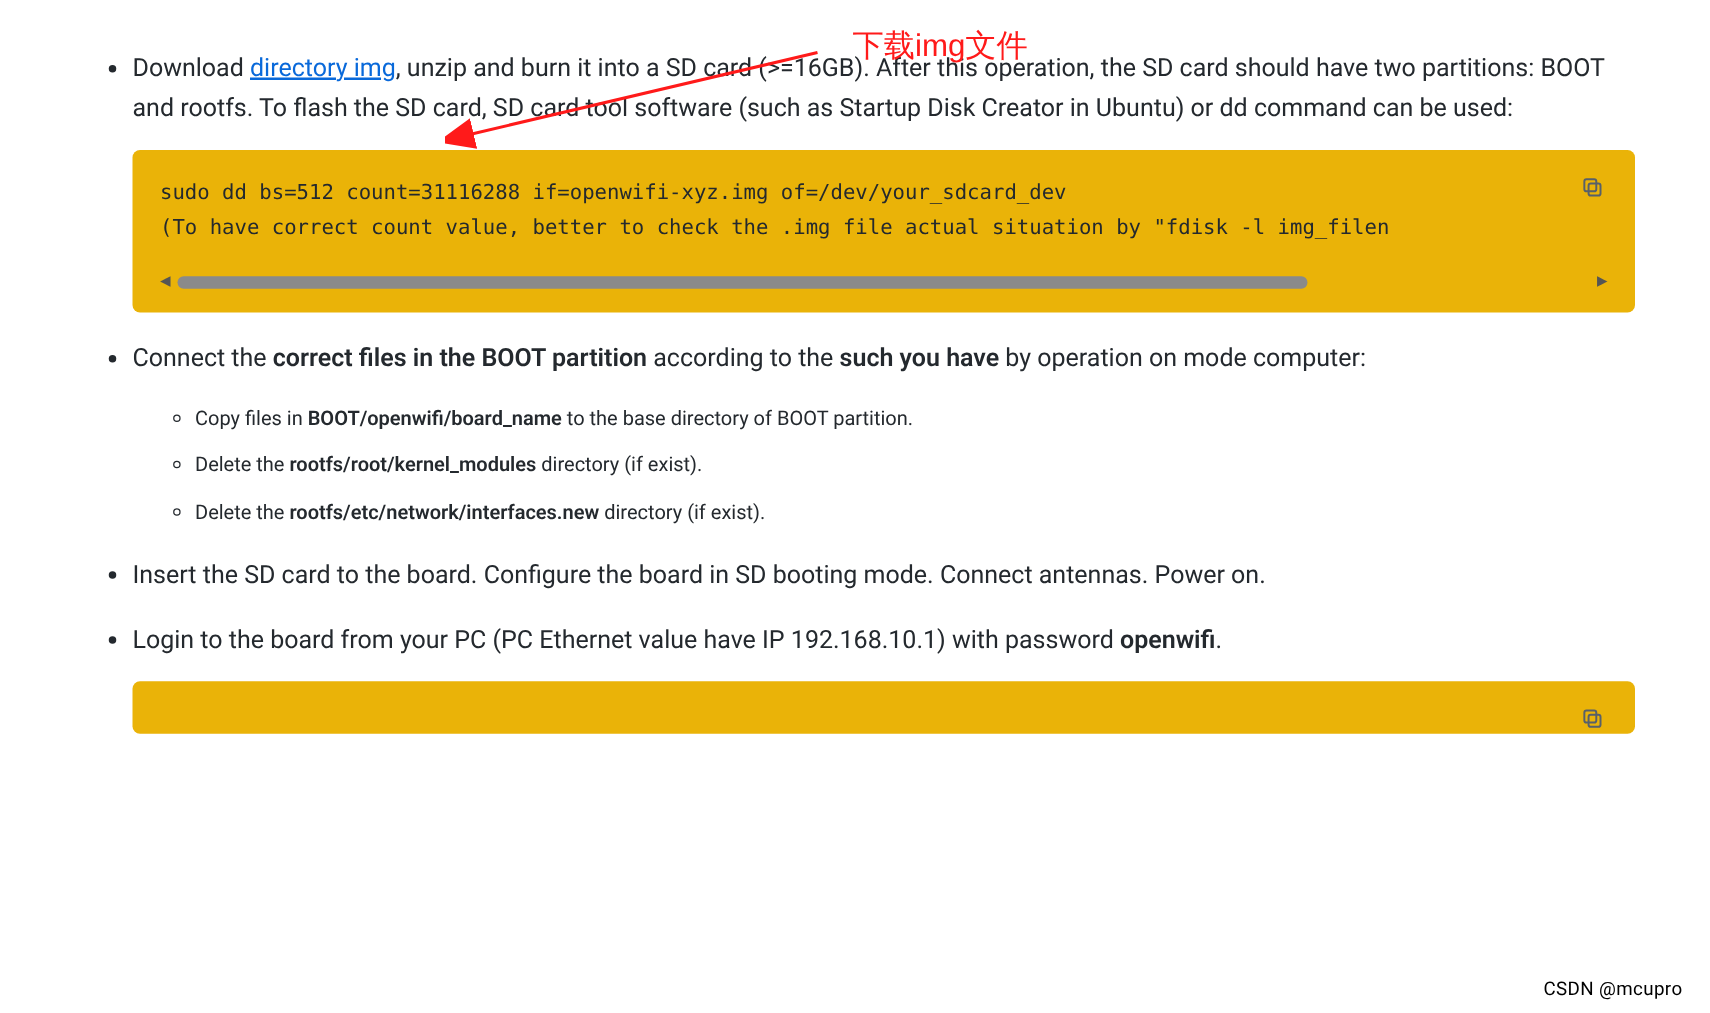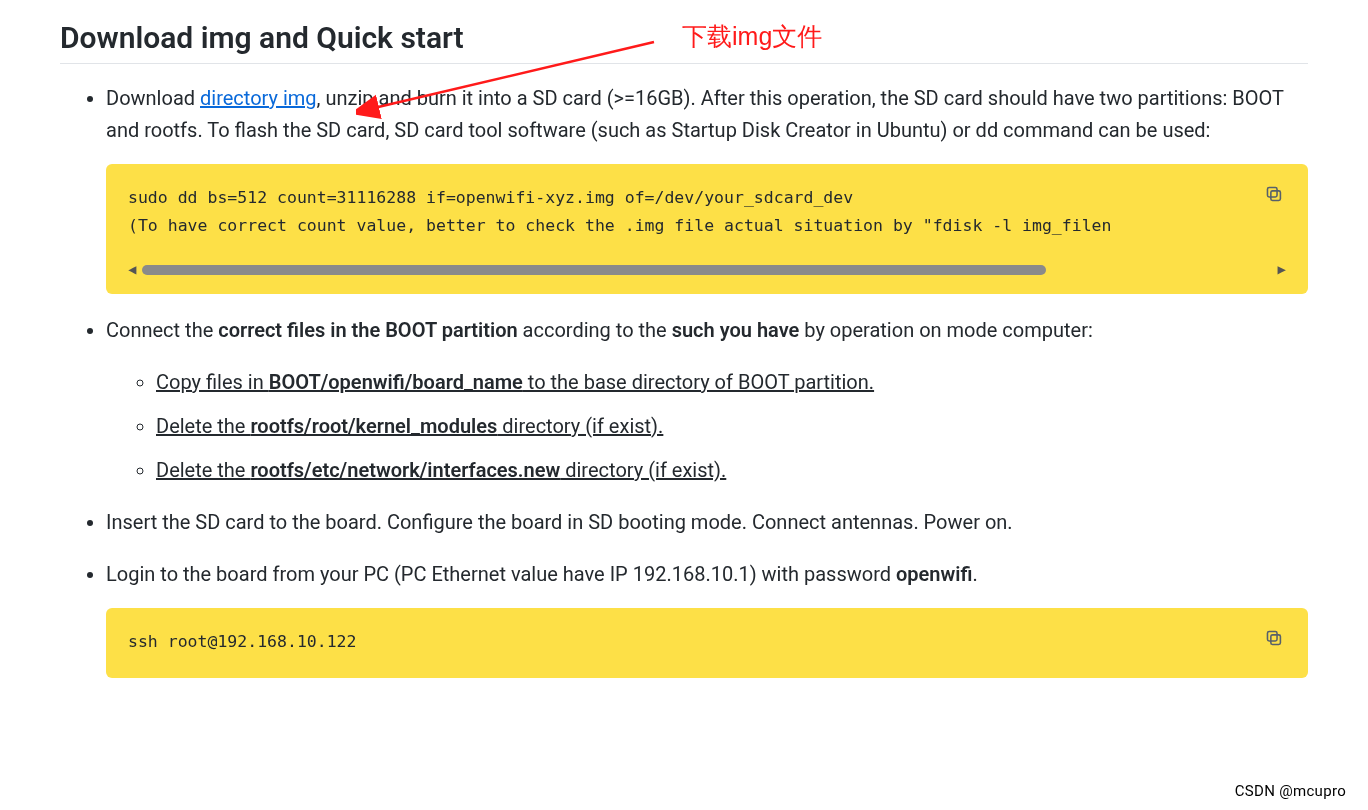--- a/index.html
+++ b/index.html
@@ -2,39 +2,38 @@
 <html><head>
 <meta charset="utf-8">
 <style>
   html,body{margin:0;padding:0;background:#fff;font-family:-apple-system,BlinkMacSystemFont,"Segoe UI",Roboto,Helvetica,Arial,sans-serif;color:#24292e;}
   .page{position:relative;width:1368px;height:810px;overflow:hidden;}
   .content{padding:20px 60px 0 60px;}
   h2.hdr{font-size:30px;font-weight:600;margin:0 0 6px 0;padding-bottom:8px;border-bottom:1px solid #e1e4e8;}
   ul.top{list-style:disc;margin:18px 0 0 0;padding-left:46px;font-size:20px;line-height:1.6;}
   ul.top>li{margin-bottom:20px;}
   ul.sub{list-style:circle;margin:20px 0 0 0;padding-left:50px;}
-  ul.sub>li{margin-bottom:12px;font-size:20px;text-decoration:underline;}
+  ul.sub>li{margin-bottom:12px;font-size:16px;}
   a.lnk{color:#0969da;text-decoration:underline;}
   strong{font-weight:600;}
-  .codebox{position:relative;background:#fde047;border-radius:6px;margin:18px 0 0 0;padding:20px 22px 12px 22px;font-family:Consolas,Menlo,monospace;font-size:16.5px;line-height:1.7;color:#24292e;overflow:hidden;}
+  .codebox{position:relative;background:#eab308;border-radius:6px;margin:18px 0 0 0;padding:20px 22px 12px 22px;font-family:Consolas,Menlo,monospace;font-size:16.5px;line-height:1.7;color:#24292e;overflow:hidden;}
   .codebox .line{white-space:pre;}
   .copybtn{position:absolute;top:14px;right:18px;width:32px;height:32px;display:flex;align-items:center;justify-content:center;color:#57606a;cursor:pointer;border-radius:6px;}
   .scrollbar{display:flex;align-items:center;margin-top:18px;}
   .arrow{color:#555;font-size:14px;user-select:none;}
   .track{flex:1;height:10px;margin:0 6px;position:relative;}
   .thumb{position:absolute;top:0;left:0;height:10px;width:80%;background:#8a8a8a;border-radius:5px;}
   .annot{position:absolute;color:#ff1a1a;font-size:25px;font-family:"Microsoft YaHei","PingFang SC",sans-serif;}
   .watermark{position:absolute;right:22px;bottom:10px;color:#000000;font-size:15px;letter-spacing:0.3px;}
 </style>
 </head>
 <body>
 
 <div class="page">
   <div class="content">
-    <h2 class="hdr">Download img and Quick start</h2>
 
     <ul class="top">
       <li>
         <span>Download </span><a class="lnk">directory img</a><span>, unzip and burn it into a SD card (&gt;=16GB). After this operation, the SD card should have two partitions: BOOT and rootfs. To flash the SD card, SD card tool software (such as Startup Disk Creator in Ubuntu) or dd command can be used:</span>
 
         <div class="codebox">
           <div class="copybtn">
             <svg width="18" height="18" viewBox="0 0 16 16" fill="none" stroke="currentColor" stroke-width="1.4">
               <rect x="5.2" y="5.2" width="8.5" height="8.5" rx="1.5"></rect>
               <rect x="2.2" y="2.2" width="8.5" height="8.5" rx="1.5"></rect>
@@ -66,21 +65,20 @@
       <li>
         <span>Login to the board from your PC (PC Ethernet value have IP 192.168.10.1) with password </span><strong>openwifi</strong><span>.</span>
 
         <div class="codebox" style="padding-bottom:22px;">
           <div class="copybtn">
             <svg width="18" height="18" viewBox="0 0 16 16" fill="none" stroke="currentColor" stroke-width="1.4">
               <rect x="5.2" y="5.2" width="8.5" height="8.5" rx="1.5"></rect>
               <rect x="2.2" y="2.2" width="8.5" height="8.5" rx="1.5"></rect>
             </svg>
           </div>
-          <div class="line">ssh root@192.168.10.122</div>
         </div>
       </li>
     </ul>
   </div>
 
   <div class="annot" style="top:20px;left:682px;">下载img文件</div>
 
   <svg style="position:absolute;top:30px;left:356px;" width="310" height="90" viewBox="0 0 310 90">
     <defs>
       <marker id="ah" markerWidth="12" markerHeight="12" refX="2" refY="5" orient="auto">

